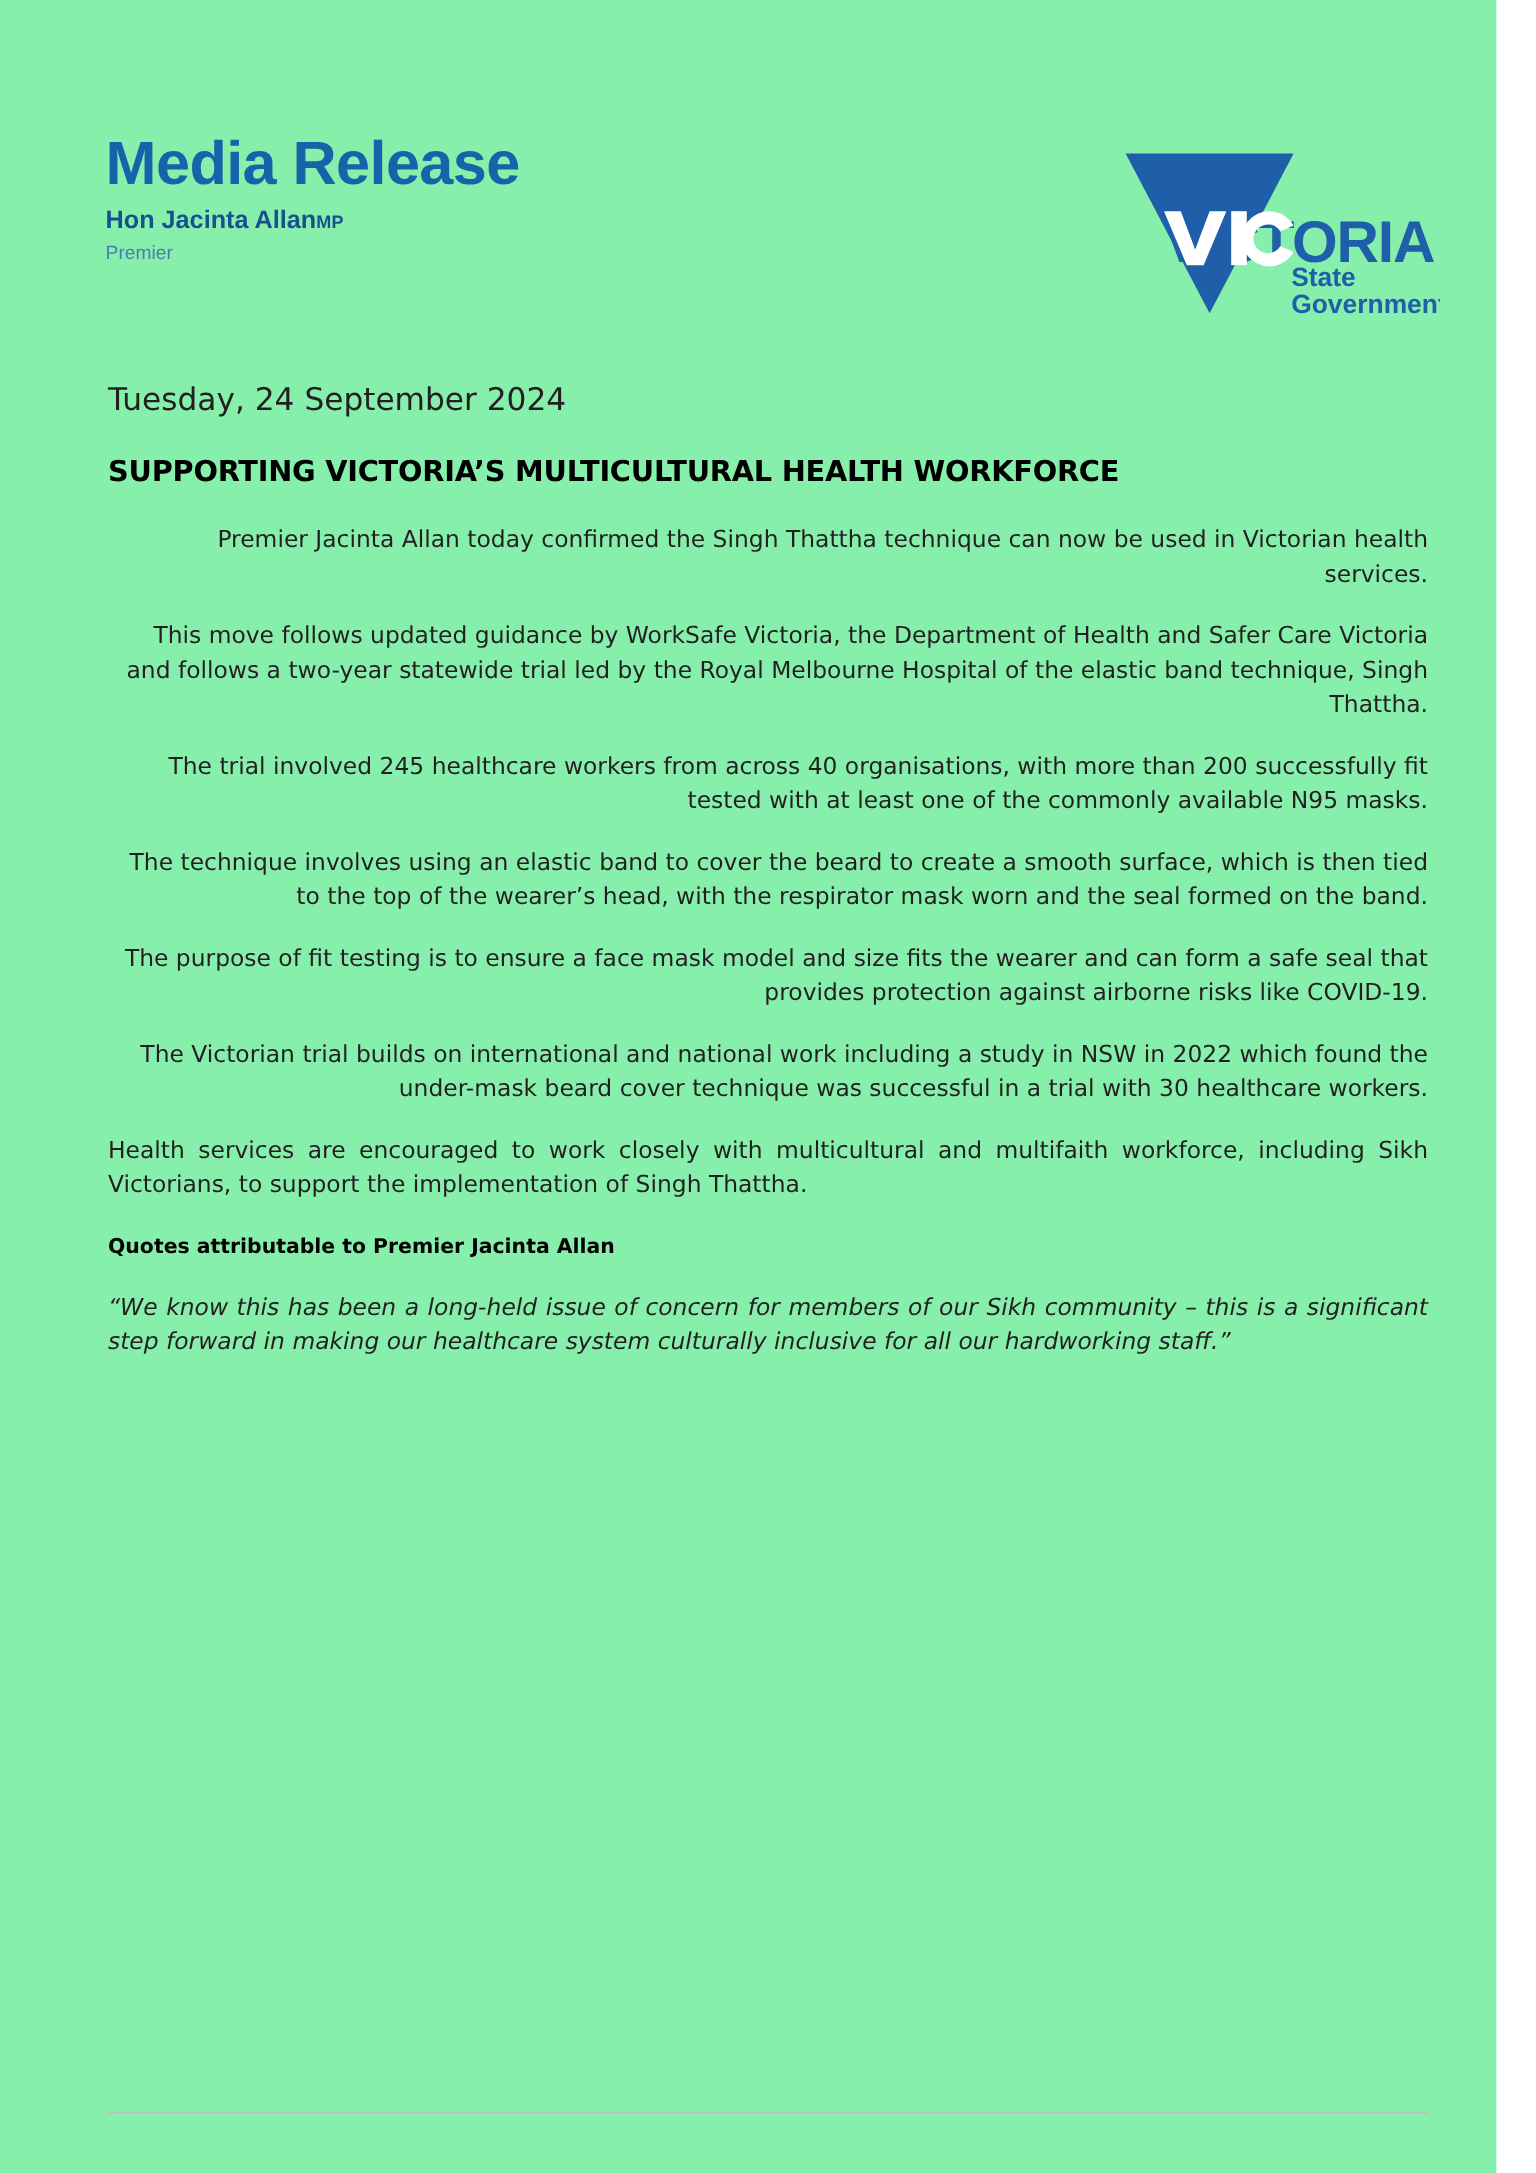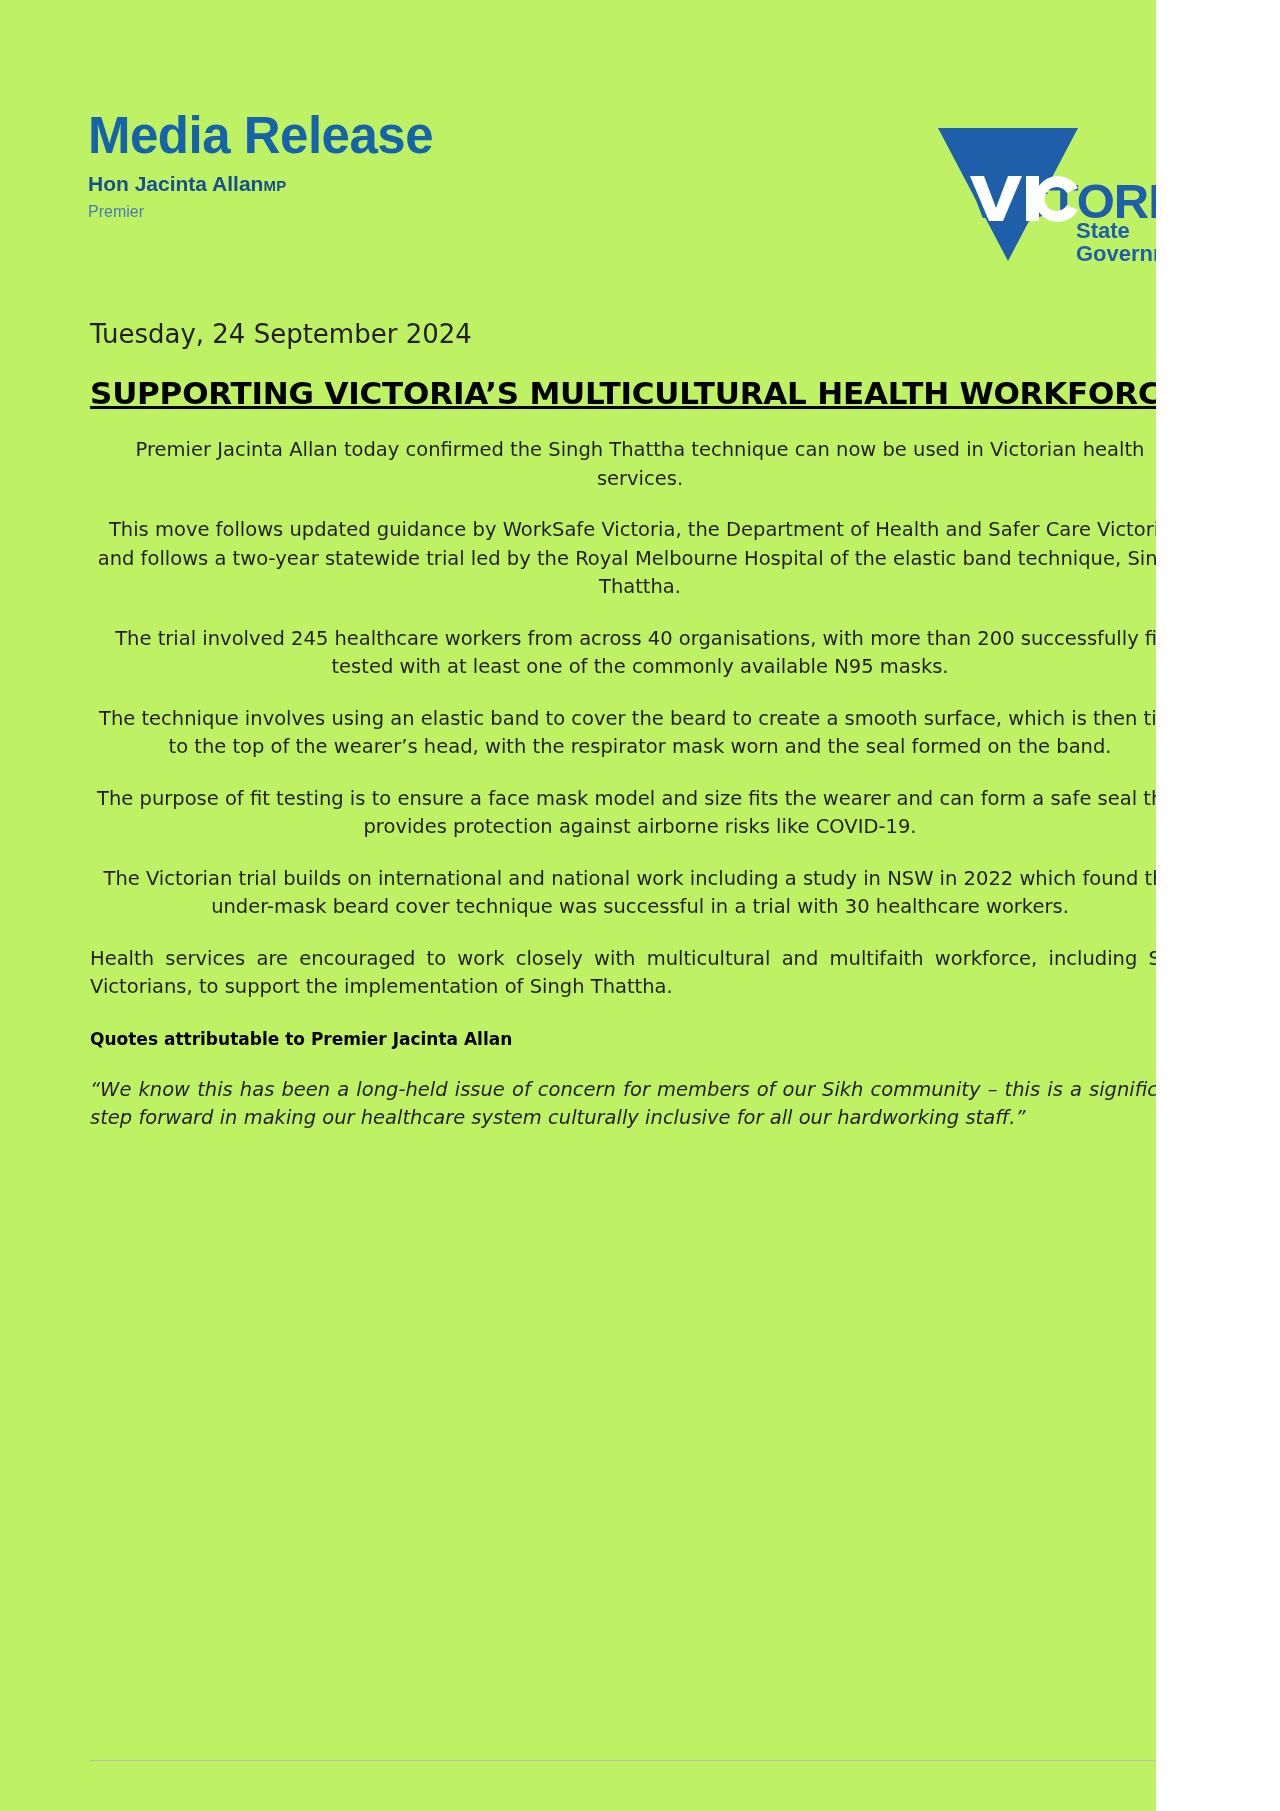--- a/index.html
+++ b/index.html
@@ -6,23 +6,23 @@
     margin: 0;
     padding: 0;
     background: #ffffff;
   }
   body {
     font-family: "DejaVu Sans", sans-serif;
     color: #000000;
   }
   .page {
     position: relative;
-    width: 1156px;
+    width: 1247px;
     height: 1811px;
-    background: #bef264;
+    background: #86efac;
     box-sizing: border-box;
     overflow: hidden;
   }
 
   
   .header {
     position: absolute;
     left: 0;
     top: 0;
     width: 1280px;
@@ -87,38 +87,37 @@
   .doc-date {
     font-family: "DejaVu Sans", sans-serif;
     font-size: 26px;
     line-height: 28px;
     color: #231f20;
     margin: 0 0 28px 0;
   }
   .doc-title {
     font-family: "DejaVu Sans", sans-serif;
     font-weight: bold;
-    font-size: 31px;
+    font-size: 24px;
     line-height: 34px;
     color: #000000;
     margin: 0 0 26px 0;
     letter-spacing: -0.2px;
-    text-decoration: underline;
   }
   .para {
     font-family: "DejaVu Sans", sans-serif;
     font-size: 19.5px;
     line-height: 28.5px;
     color: #231f20;
     margin: 0 0 23px 0;
     text-align: justify;
     text-justify: inter-word;
   }
   .para.no-justify {
-    text-align: center;
+    text-align: right;
   }
   .quotes-heading {
     font-family: "DejaVu Sans", sans-serif;
     font-weight: bold;
     font-size: 17px;
     line-height: 28px;
     color: #000000;
     margin: 0 0 23px 0;
   }
   .quote {

